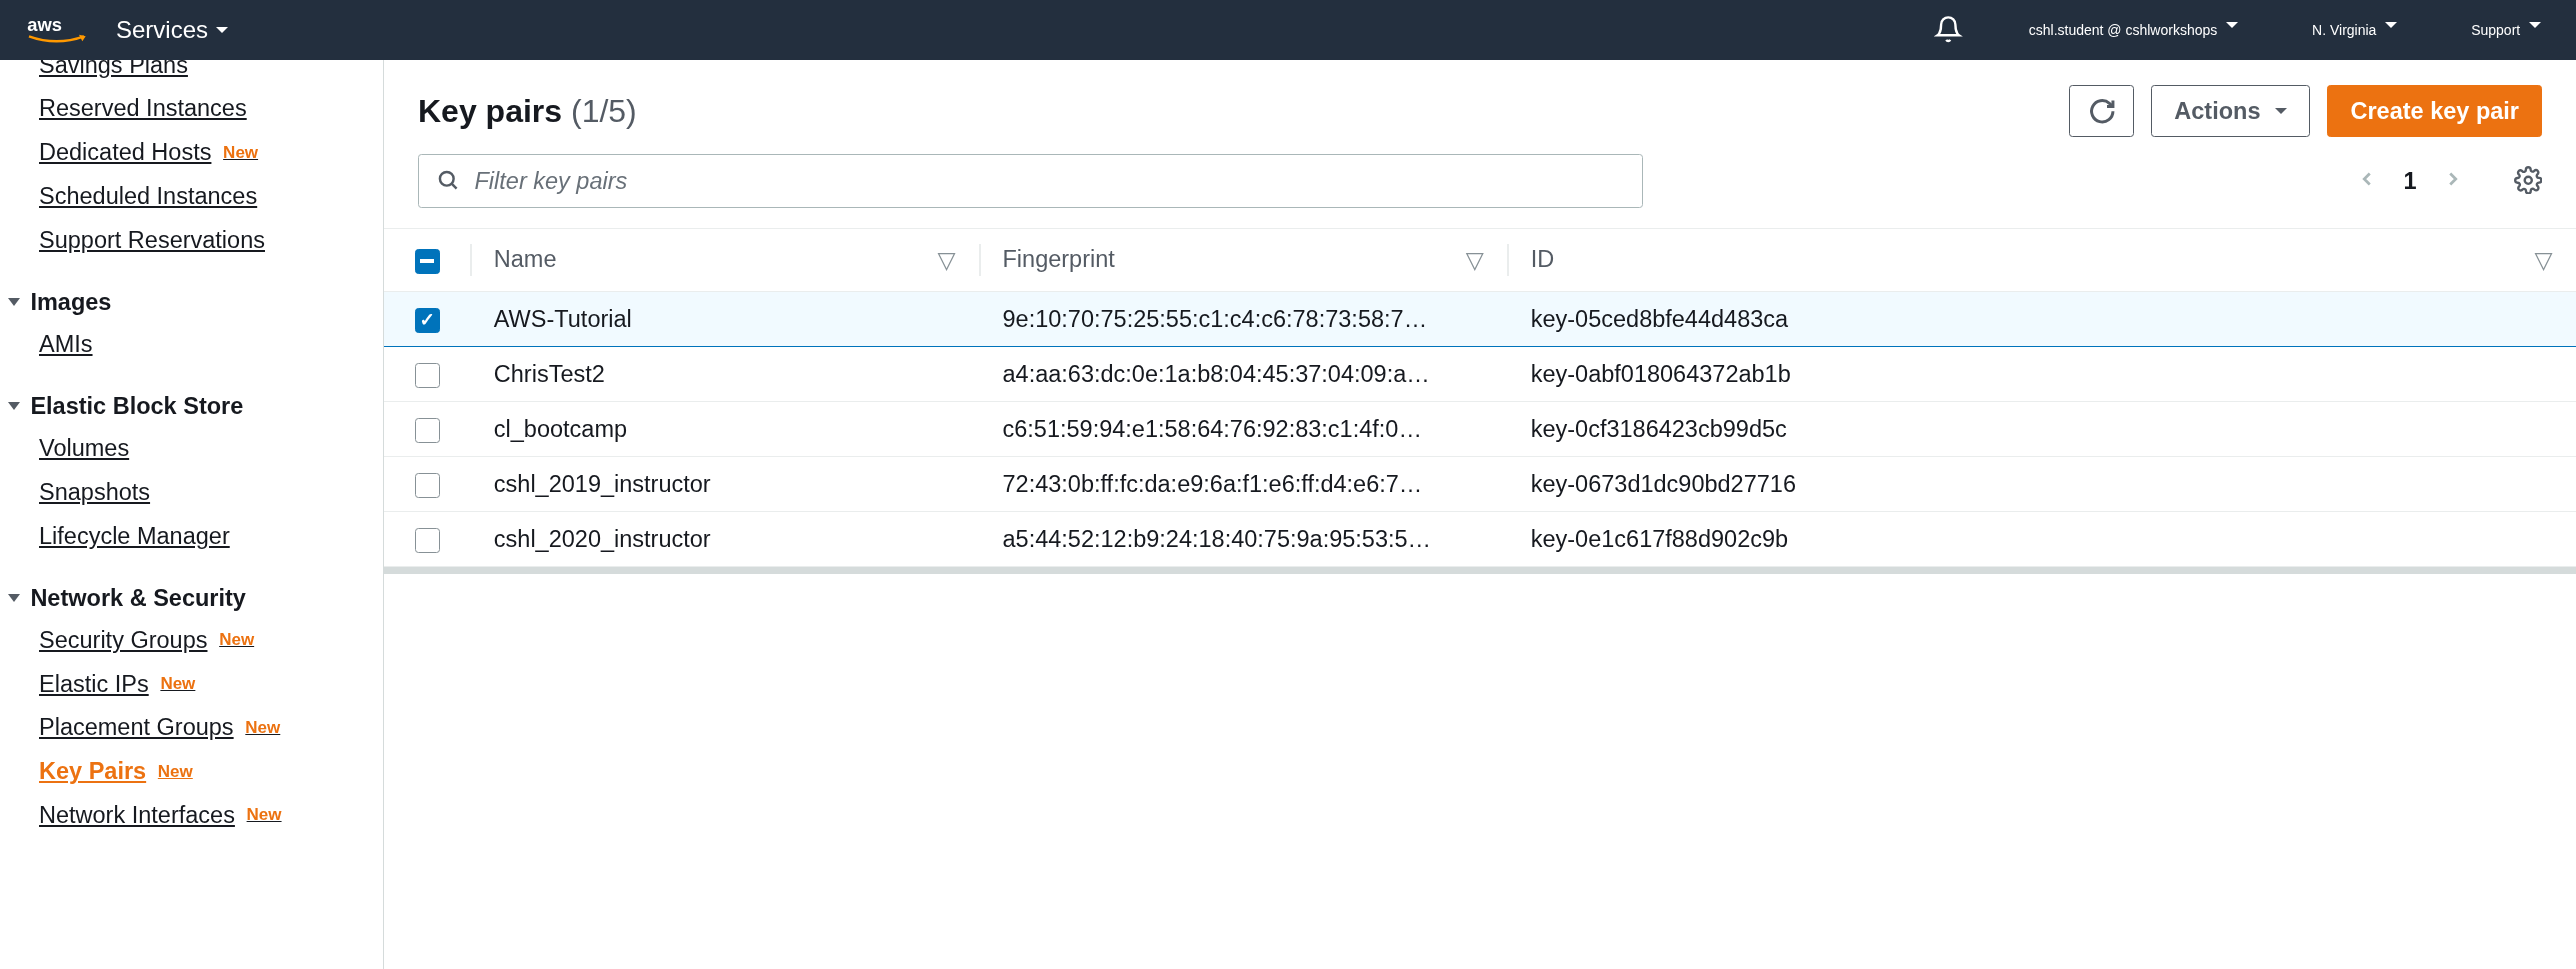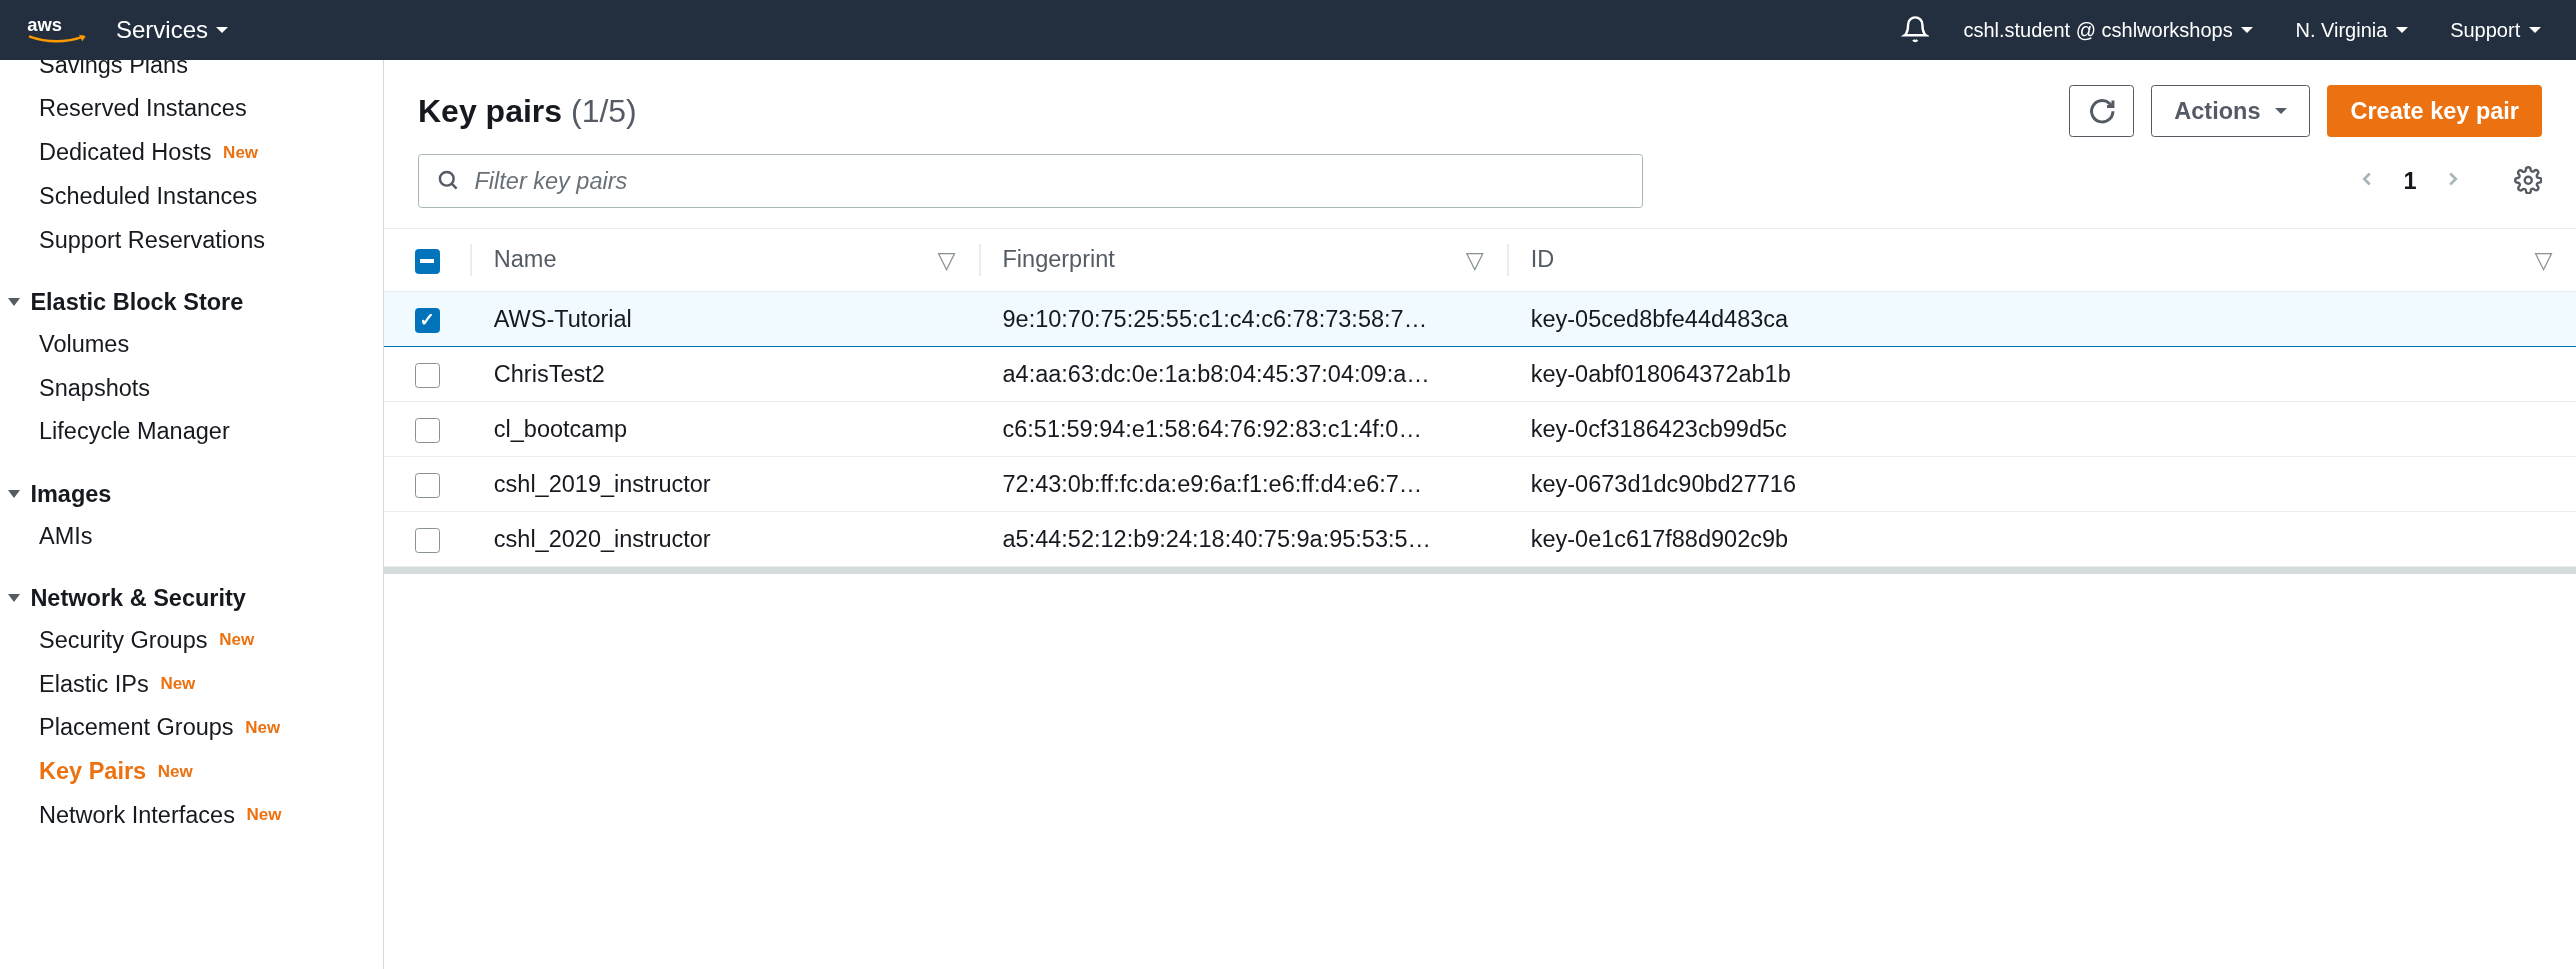--- a/index.html
+++ b/index.html
@@ -6,33 +6,33 @@
   body { font-family: "Amazon Ember", "Helvetica Neue", Arial, sans-serif; font-size: 11.7px; color: #16191f; background: #f2f3f3; width: 2576px; height: 970px; overflow: hidden; }
   
   
   .topnav { background: #232f3e; height: 60px; display: flex; align-items: center; color: #fff; padding: 0 27px; }
   .aws-logo { display: flex; align-items: center; margin-right: 30px; }
   .aws-logo svg { width: 59px; height: 35px; }
   .services-menu { display: flex; align-items: center; cursor: pointer; font-size: 24px; }
   .services-menu span { margin-right: 8.4px; }
   .topnav-right { margin-left: auto; display: flex; align-items: center; gap: 34px; }
   .bell-icon { cursor: pointer; }
-  .topnav-item { display: flex; align-items: center; cursor: pointer; font-size: 20px; }
+  .topnav-item { display: flex; align-items: flex-start; cursor: pointer; font-size: 14px; margin-left: 32px; }
   .topnav-item span { margin-right: 8.4px; }
   .caret-down { width: 0; height: 0; border-left: 6.7px solid transparent; border-right: 6.7px solid transparent; border-top: 6.7px solid currentColor; display: inline-block; }
   
   
   .layout { display: flex; height: calc(100% - 60px); }
   .sidebar { width: 384px; background: #fff; overflow-y: auto; padding: 0 0 17px 0; border-right: 0.8px solid #d5dbdb; position: relative; }
   .sidebar::-webkit-scrollbar { width: 15px; }
   .sidebar::-webkit-scrollbar-thumb { background: #c1c6cc; border-radius: 7.6px; }
   .sidebar .section { margin-top: 20px; }
   .sidebar .section-header { display: flex; align-items: center; padding: 6.7px 17px 6.7px 8.4px; font-weight: 700; font-size: 23.5px; color: #16191f; cursor: pointer; }
   .sidebar .section-header .caret { width: 0; height: 0; border-left: 6.7px solid transparent; border-right: 6.7px solid transparent; border-top: 8.4px solid #545b64; margin-right: 10px; }
-  .sidebar .item { padding: 8.4px 17px 8.4px 39px; font-size: 23.5px; color: #16191f; cursor: pointer; display: flex; align-items: center; }
+  .sidebar .item { padding: 8.4px 17px 8.4px 39px; font-size: 23.5px; color: #16191f; cursor: pointer; display: flex; align-items: center; text-decoration: underline; }
   .sidebar .item.active { color: #ec7211; font-weight: 700; }
   .sidebar .item .new-badge { color: #ec7211; font-size: 17px; font-weight: 700; margin-left: 11.7px; }
   .sidebar .item.cutoff { padding-top: 0; margin-top: -8.4px; }
   
   
   .main { flex: 1; background: #f2f3f3; display: flex; flex-direction: column; min-width: 0; }
   .content-area { background: #fff; margin: 0; flex: 1; display: flex; flex-direction: column; min-width: 0; }
   
   .page-header { display: flex; align-items: center; padding: 25px 34px 17px 34px; }
   .page-title { font-size: 32px; font-weight: 700; color: #16191f; }
@@ -132,39 +132,39 @@
           </div>
           <div class="item">
             <span>Support Reservations</span>
           </div>
         </div>
     </div>
     <div id="sidebar-sections">
         <div class="section">
           <div class="section-header">
             <span class="caret"></span>
-            <span>Elastic Block Store</span>
-          </div>
-          <div class="item">
-            <span>Volumes</span>
-          </div>
-          <div class="item">
-            <span>Snapshots</span>
-          </div>
-          <div class="item">
-            <span>Lifecycle Manager</span>
+            <span>Images</span>
+          </div>
+          <div class="item">
+            <span>AMIs</span>
           </div>
         </div>
         <div class="section">
           <div class="section-header">
             <span class="caret"></span>
-            <span>Images</span>
-          </div>
-          <div class="item">
-            <span>AMIs</span>
+            <span>Elastic Block Store</span>
+          </div>
+          <div class="item">
+            <span>Volumes</span>
+          </div>
+          <div class="item">
+            <span>Snapshots</span>
+          </div>
+          <div class="item">
+            <span>Lifecycle Manager</span>
           </div>
         </div>
         <div class="section">
           <div class="section-header">
             <span class="caret"></span>
             <span>Network &amp; Security</span>
           </div>
           <div class="item">
             <span>Security Groups</span>
             <span class="new-badge">New</span>

